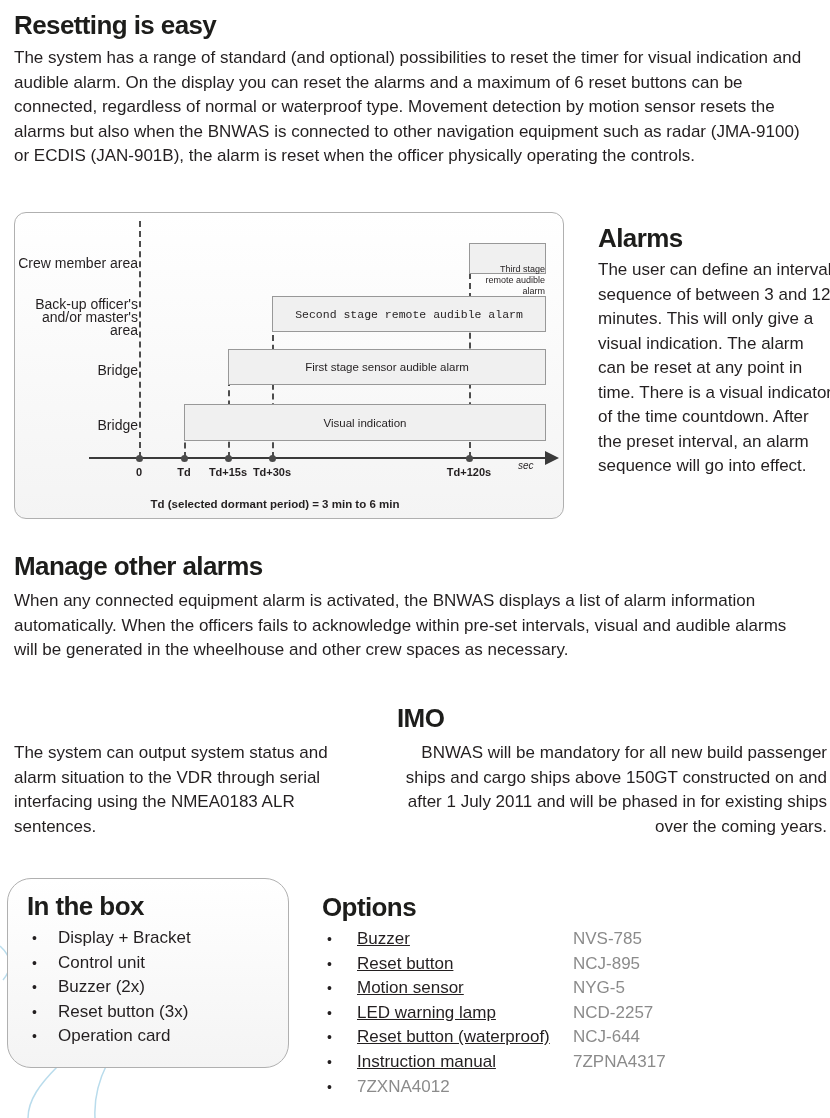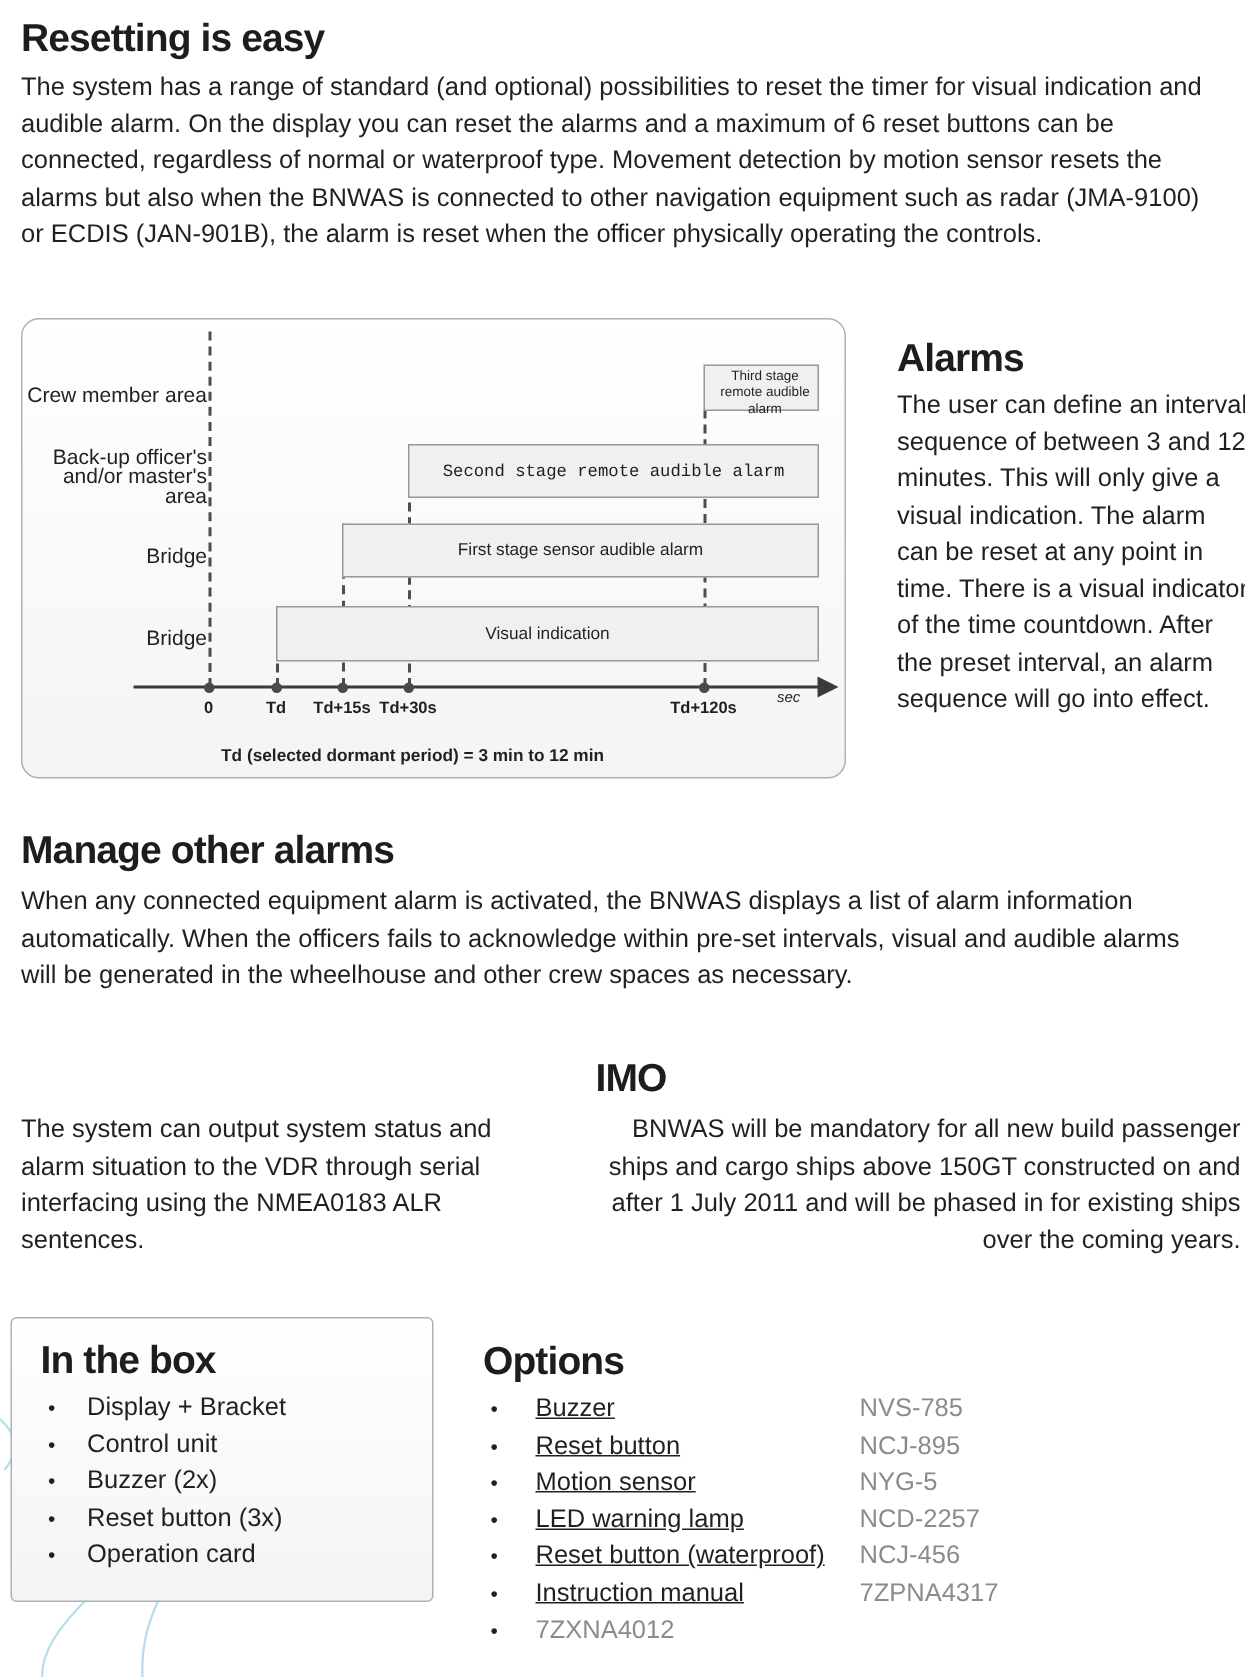--- a/index.html
+++ b/index.html
@@ -17,34 +17,34 @@
   }
   .dash{position:absolute;width:0;border-left:2px dashed #4d4d4d;}
   .bar{
     position:absolute;background:#f0f0f0;border:1px solid #989898;
     display:flex;align-items:center;justify-content:center;
     font-size:11.5px;color:#231f20;box-sizing:border-box;
   }
   .bar-small{
     position:absolute;background:#f0f0f0;border:1px solid #989898;
     font-size:9px;line-height:11px;color:#231f20;box-sizing:border-box;
-    padding:1px 0 0 5px;text-align:center;
+    padding:20px 0 0 5px;text-align:right;
   }
   .area-label{position:absolute;left:0;width:123px;text-align:right;font-size:14px;line-height:13px;color:#231f20;}
   .axis-line{position:absolute;left:74px;top:244px;width:462px;height:2px;background:#3a3a3a;}
   .axis-arrow{position:absolute;left:530px;top:238px;width:0;height:0;
     border-left:14px solid #3a3a3a;border-top:7px solid transparent;border-bottom:7px solid transparent;}
   .dot{position:absolute;width:7px;height:7px;border-radius:50%;background:#4a4a4a;top:242px;}
   .tick{position:absolute;top:253px;transform:translateX(-50%);font-size:11px;font-weight:bold;color:#231f20;white-space:nowrap;}
   .sec-label{position:absolute;left:503px;top:247px;font-size:10px;font-style:italic;color:#231f20;}
   .caption{position:absolute;left:70px;top:285px;width:380px;text-align:center;font-size:11.5px;font-weight:bold;color:#231f20;}
   
   #inbox-card{
     position:absolute;left:7px;top:878px;width:282px;height:190px;
-    border:1px solid #b0b0b0;border-radius:4px;
+    border:1px solid #b0b0b0;border-radius:24px;
     background:linear-gradient(180deg,#ffffff 0%,#f4f4f4 100%);z-index:2;box-sizing:border-box;
   }
   #inbox-title{position:absolute;left:19px;top:12px;font-size:26px;font-weight:bold;letter-spacing:-0.6px;color:#1d1d1b;}
   .plain-list{position:absolute;list-style:none;margin:0;padding:0;font-size:17px;line-height:24.6px;color:#231f20;}
   .plain-list li{display:flex;}
   .bullet{width:26px;flex:0 0 26px;font-size:14px;color:#231f20;}
   #options-list{left:322px;top:927px;width:500px;}
   #options-list .bullet{width:35px;flex:0 0 35px;padding-left:5px;box-sizing:border-box;}
   .opt-label{width:216px;flex:0 0 216px;text-decoration:underline;}
   .part-number{color:#8b8b8b;}
@@ -84,21 +84,21 @@
     <div class="dot" style="left:254px;"></div>
     <div class="dot" style="left:451px;"></div>
 
     <div class="tick" style="left:124px;">0</div>
     <div class="tick" style="left:169px;">Td</div>
     <div class="tick" style="left:213px;">Td+15s</div>
     <div class="tick" style="left:257px;">Td+30s</div>
     <div class="tick" style="left:454px;">Td+120s</div>
     <div class="sec-label">sec</div>
 
-    <div class="caption">Td (selected dormant period) = 3 min to 12 min</div>
+    <div class="caption">Td (selected dormant period) = 3 min to 6 min</div>
   </div>
 
   <div class="h1" style="left:598px;top:223px;">Alarms</div>
   <div class="body-text" style="left:598px;top:258px;width:234px;">The user can define an interval sequence of between 3 and 12 minutes. This will only give a visual indication. The alarm can be reset at any point in time. There is a visual indicator of the time countdown. After the preset interval, an alarm sequence will go into effect.</div>
 
   <div class="h1" style="left:14px;top:551px;">Manage other alarms</div>
   <div class="body-text" style="left:14px;top:589px;width:800px;">When any connected equipment alarm is activated, the BNWAS displays a list of alarm information automatically. When the officers fails to acknowledge within pre-set intervals, visual and audible alarms will be generated in the wheelhouse and other crew spaces as necessary.</div>
 
   <div class="body-text" style="left:14px;top:741px;width:352px;">The system can output system status and alarm situation to the VDR through serial interfacing using the NMEA0183 ALR sentences.</div>
 
@@ -155,21 +155,21 @@
         <span class="part-number">NYG-5</span>
       </li>
     <li>
         <span class="bullet">•</span>
         <span class="opt-label">LED warning lamp</span>
         <span class="part-number">NCD-2257</span>
       </li>
     <li>
         <span class="bullet">•</span>
         <span class="opt-label">Reset button (waterproof)</span>
-        <span class="part-number">NCJ-456</span>
+        <span class="part-number">NCJ-644</span>
       </li>
     <li>
         <span class="bullet">•</span>
         <span class="opt-label">Instruction manual</span>
         <span class="part-number">7ZPNA4317</span>
       </li>
     <li>
         <span class="bullet">•</span>
         <span class="part-number">7ZXNA4012</span>
       </li>

